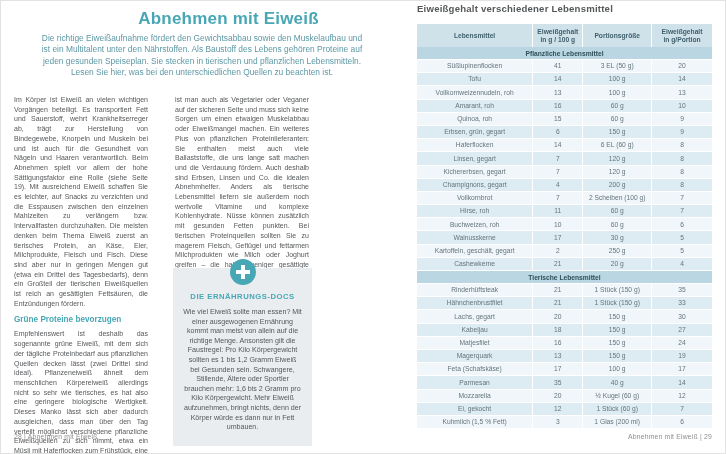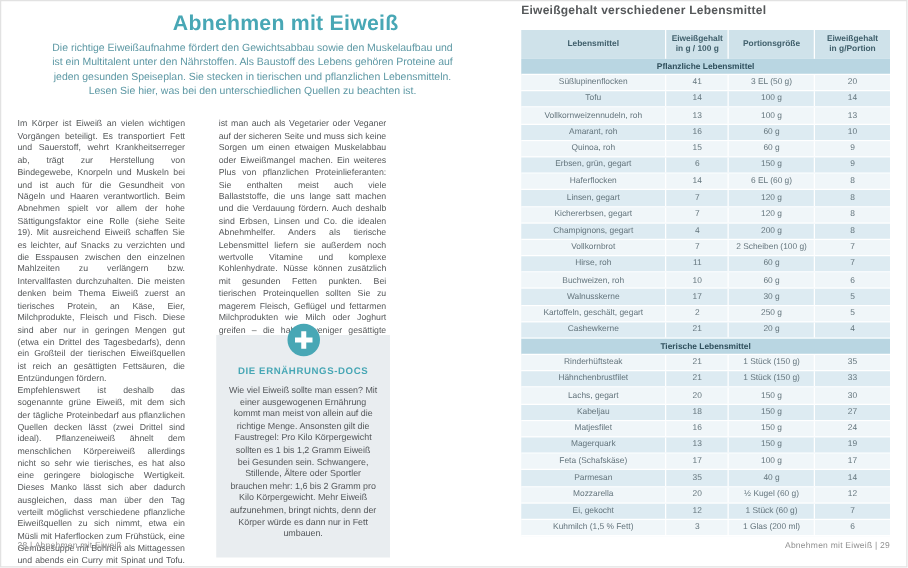--- a/index.html
+++ b/index.html
@@ -86,20 +86,21 @@
 </style>
 </head>
 <body>
 
 <div class="page page-left">
   <div class="lp-title">Abnehmen mit Eiweiß</div>
   <div class="lp-intro">Die richtige Eiweißaufnahme fördert den Gewichtsabbau sowie den Muskelaufbau und ist ein Multitalent unter den Nährstoffen. Als Baustoff des Lebens gehören Proteine auf jeden gesunden Speiseplan. Sie stecken in tierischen und pflanzlichen Lebensmitteln. Lesen Sie hier, was bei den unterschiedlichen Quellen zu beachten ist.</div>
 
   <div class="col col-1">
     <p>Im Körper ist Eiweiß an vielen wichtigen Vorgängen beteiligt. Es transportiert Fett und Sauerstoff, wehrt Krankheitserreger ab, trägt zur Herstellung von Bindegewebe, Knorpeln und Muskeln bei und ist auch für die Gesundheit von Nägeln und Haaren verantwortlich. Beim Abnehmen spielt vor allem der hohe Sättigungsfaktor eine Rolle (siehe Seite 19). Mit ausreichend Eiweiß schaffen Sie es leichter, auf Snacks zu verzichten und die Esspausen zwischen den einzelnen Mahlzeiten zu verlängern bzw. Intervallfasten durchzuhalten. Die meisten denken beim Thema Eiweiß zuerst an tierisches Protein, an Käse, Eier, Milchprodukte, Fleisch und Fisch. Diese sind aber nur in geringen Mengen gut (etwa ein Drittel des Tagesbedarfs), denn ein Großteil der tierischen Eiweißquellen ist reich an gesättigten Fettsäuren, die Entzündungen fördern.</p>
+    <div class="col-heading">Grüne Proteine bevorzugen</div>
     <p>Empfehlenswert ist deshalb das sogenannte grüne Eiweiß, mit dem sich der tägliche Proteinbedarf aus pflanzlichen Quellen decken lässt (zwei Drittel sind ideal). Pflanzeneiweiß ähnelt dem menschlichen Körpereiweiß allerdings nicht so sehr wie tierisches, es hat also eine geringere biologische Wertigkeit. Dieses Manko lässt sich aber dadurch ausgleichen, dass man über den Tag verteilt möglichst verschiedene pflanzliche Eiweißquellen zu sich nimmt, etwa ein Müsli mit Haferflocken zum Frühstück, eine Gemüsesuppe mit Bohnen als Mittagessen und abends ein Curry mit Spinat und Tofu. Mit solch einem Mix</p>
   </div>
 
   <div class="col col-2">
     <p>ist man auch als Vegetarier oder Veganer auf der sicheren Seite und muss sich keine Sorgen um einen etwaigen Muskelabbau oder Eiweißmangel machen. Ein weiteres Plus von pflanzlichen Proteinlieferanten: Sie enthalten meist auch viele Ballaststoffe, die uns lange satt machen und die Verdauung fördern. Auch deshalb sind Erbsen, Linsen und Co. die idealen Abnehmhelfer. Anders als tierische Lebensmittel liefern sie außerdem noch wertvolle Vitamine und komplexe Kohlenhydrate. Nüsse können zusätzlich mit gesunden Fetten punkten. Bei tierischen Proteinquellen sollten Sie zu magerem Fleisch, Geflügel und fettarmen Milchprodukten wie Milch oder Joghurt greifen – die haben weniger gesättigte Fettsäuren.</p>
   </div>
 
   <div class="infobox">
     <div class="infobox-icon"></div>
     <div class="infobox-title">DIE ERNÄHRUNGS-DOCS</div>

